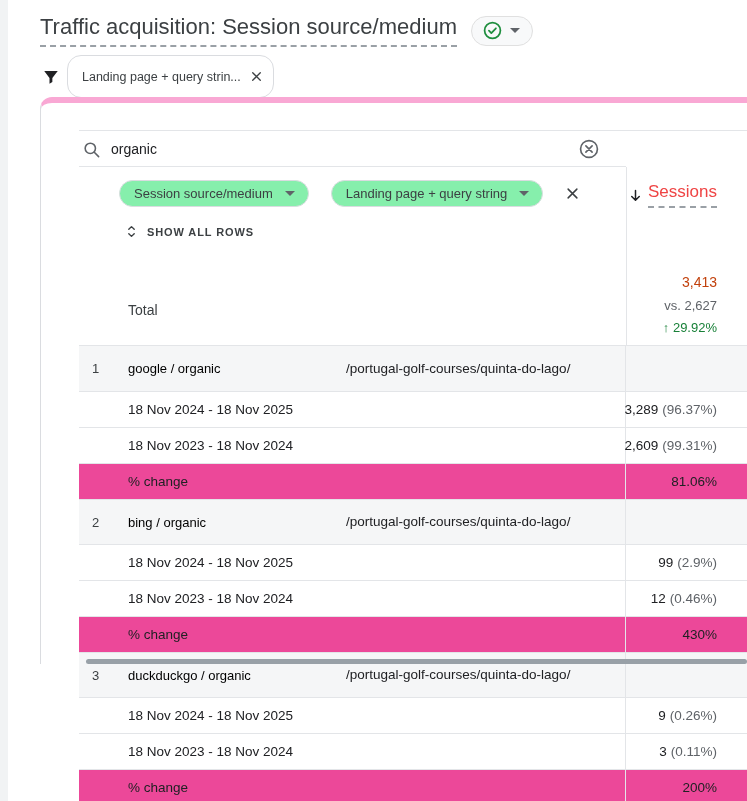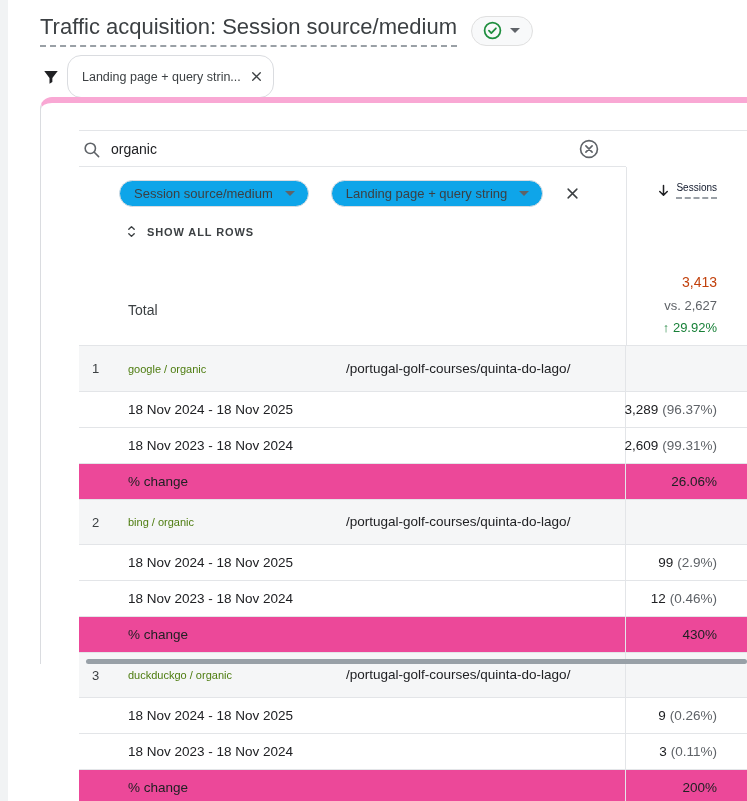--- a/index.html
+++ b/index.html
@@ -24,48 +24,48 @@
                     position:relative; display:flex; align-items:center; }
   .search-bottom-border { position:absolute; bottom:0; left:0; width:547px; border-bottom:1px solid #e3e5e8; }
   .search-input { border:none; outline:none; font-family:"Liberation Sans",sans-serif; font-size:14px;
                   color:#202124; flex:1; margin-left:10px; background:transparent; }
   .clear-icon { position:absolute; left:499px; top:7px; color:#5f6368; cursor:pointer; }
   .search-icon { margin-left:3px; color:#5f6368; }
 
   .mid-section { margin-left:38px; height:179px; display:flex; border-bottom:1px solid #e3e5e8; }
   .mid-left { width:547px; display:flex; flex-direction:column; padding-top:13px; }
   .chips-row { display:flex; align-items:center; gap:22px; padding-left:40px; }
-  .dim-chip { height:27px; border:1px solid #dadce0; border-radius:14px; background:#0ea5e9;
+  .dim-chip { height:27px; border:1px solid #dadce0; border-radius:14px; background:#86efac;
               display:flex; align-items:center; gap:12px; padding:0 13px 0 14px; font-size:13px; color:#3c4043; cursor:pointer; }
   .caret { width:0; height:0; border-left:5px solid transparent; border-right:5px solid transparent;
            border-top:5px solid #5f6368; }
   .x-icon { color:#3c4043; cursor:pointer; display:flex; }
   .show-all { margin-top:17px; padding-left:46px; display:flex; align-items:center; gap:9px;
               font-size:11px; font-weight:bold; letter-spacing:0.9px; color:#3c4043; cursor:pointer; }
   .mid-spacer { flex:1; }
   .total-label { padding-left:49px; padding-bottom:27px; font-size:14px; color:#3c4043; }
 
   .mid-right { flex:1; border-left:1px solid #e3e5e8; display:flex; flex-direction:column;
                align-items:flex-end; padding:15px 30px 10px 0; }
-  .sessions-header { display:flex; align-items:center; gap:5px; font-size:10px; color:#0f172a; cursor:pointer; }
+  .sessions-header { display:flex; align-items:center; gap:5px; font-size:17px; color:#ef4444; cursor:pointer; }
   .sessions-label { padding-bottom:4px; border-bottom:2px dashed #9aa0a6; }
   .totals { text-align:right; }
   .totals .t-value { font-size:14px; font-weight:normal; color:#c2410c;margin-top:24px; }
   .totals .t-vs { font-size:13px; color:#5f6368; margin-top:8px; }
   .totals .t-change { font-size:13px; color:#188038; margin-top:7px; }
 
   
   .tbl { margin-left:38px; }
   .tr { display:flex; border-top:1px solid #e3e5e8; }
   .tbl .tr:first-child { border-top:none; }
   .tr-source { height:45px; background:#f5f6f7; }
   .tr-sub { height:36px; background:#fff; }
   .tr-change { height:36px; background:#ec4899; }
   .td-index { width:49px; padding-left:13px; display:flex; align-items:center; font-size:13px; color:#3c4043; }
-  .td-dim { width:218px; display:flex; align-items:center; font-size:11px; font-weight:500; color:#4d7c0f; }
+  .td-dim { width:218px; display:flex; align-items:center; font-size:13px; font-weight:500; color:#000000; }
   .td-url { flex:1; display:flex; align-items:center; }
   .td-url span { display:block; width:232px; word-break:break-all; font-size:13.5px; font-weight:500;
                  color:#202124; line-height:18px; }
   .td-label { flex:1; display:flex; align-items:center; font-size:13.5px; font-weight:500; color:#202124; }
   .td-sessions { width:122px; border-left:1px solid #e3e5e8; display:flex; align-items:center;
                  justify-content:flex-end; padding-right:30px; font-size:13.5px; color:#202124; white-space:nowrap; }
   .share { color:#5f6368; margin-left:4px; }
 
   .h-scrollbar { position:absolute; left:45px; right:0; bottom:0; height:5px; background:#98a0a7; border-radius:3px; }
 
@@ -193,21 +193,21 @@
       <div class="td-index"></div>
       <div class="td-label">18 Nov 2023 - 18 Nov 2024</div>
       <div class="td-sessions">
         <span>2,609</span>
         <span class="share">(99.31%)</span>
       </div>
     </div>
     <div class="tr tr-change">
       <div class="td-index"></div>
       <div class="td-label">% change</div>
-      <div class="td-sessions">26.06%</div>
+      <div class="td-sessions">81.06%</div>
     </div>
 
     <div class="tr tr-source">
       <div class="td-index">2</div>
       <div class="td-dim">bing / organic</div>
       <div class="td-url">
           <span>/portugal-golf-courses/quinta-do-lago/</span>
         </div>
       <div class="td-sessions"></div>
     </div>

